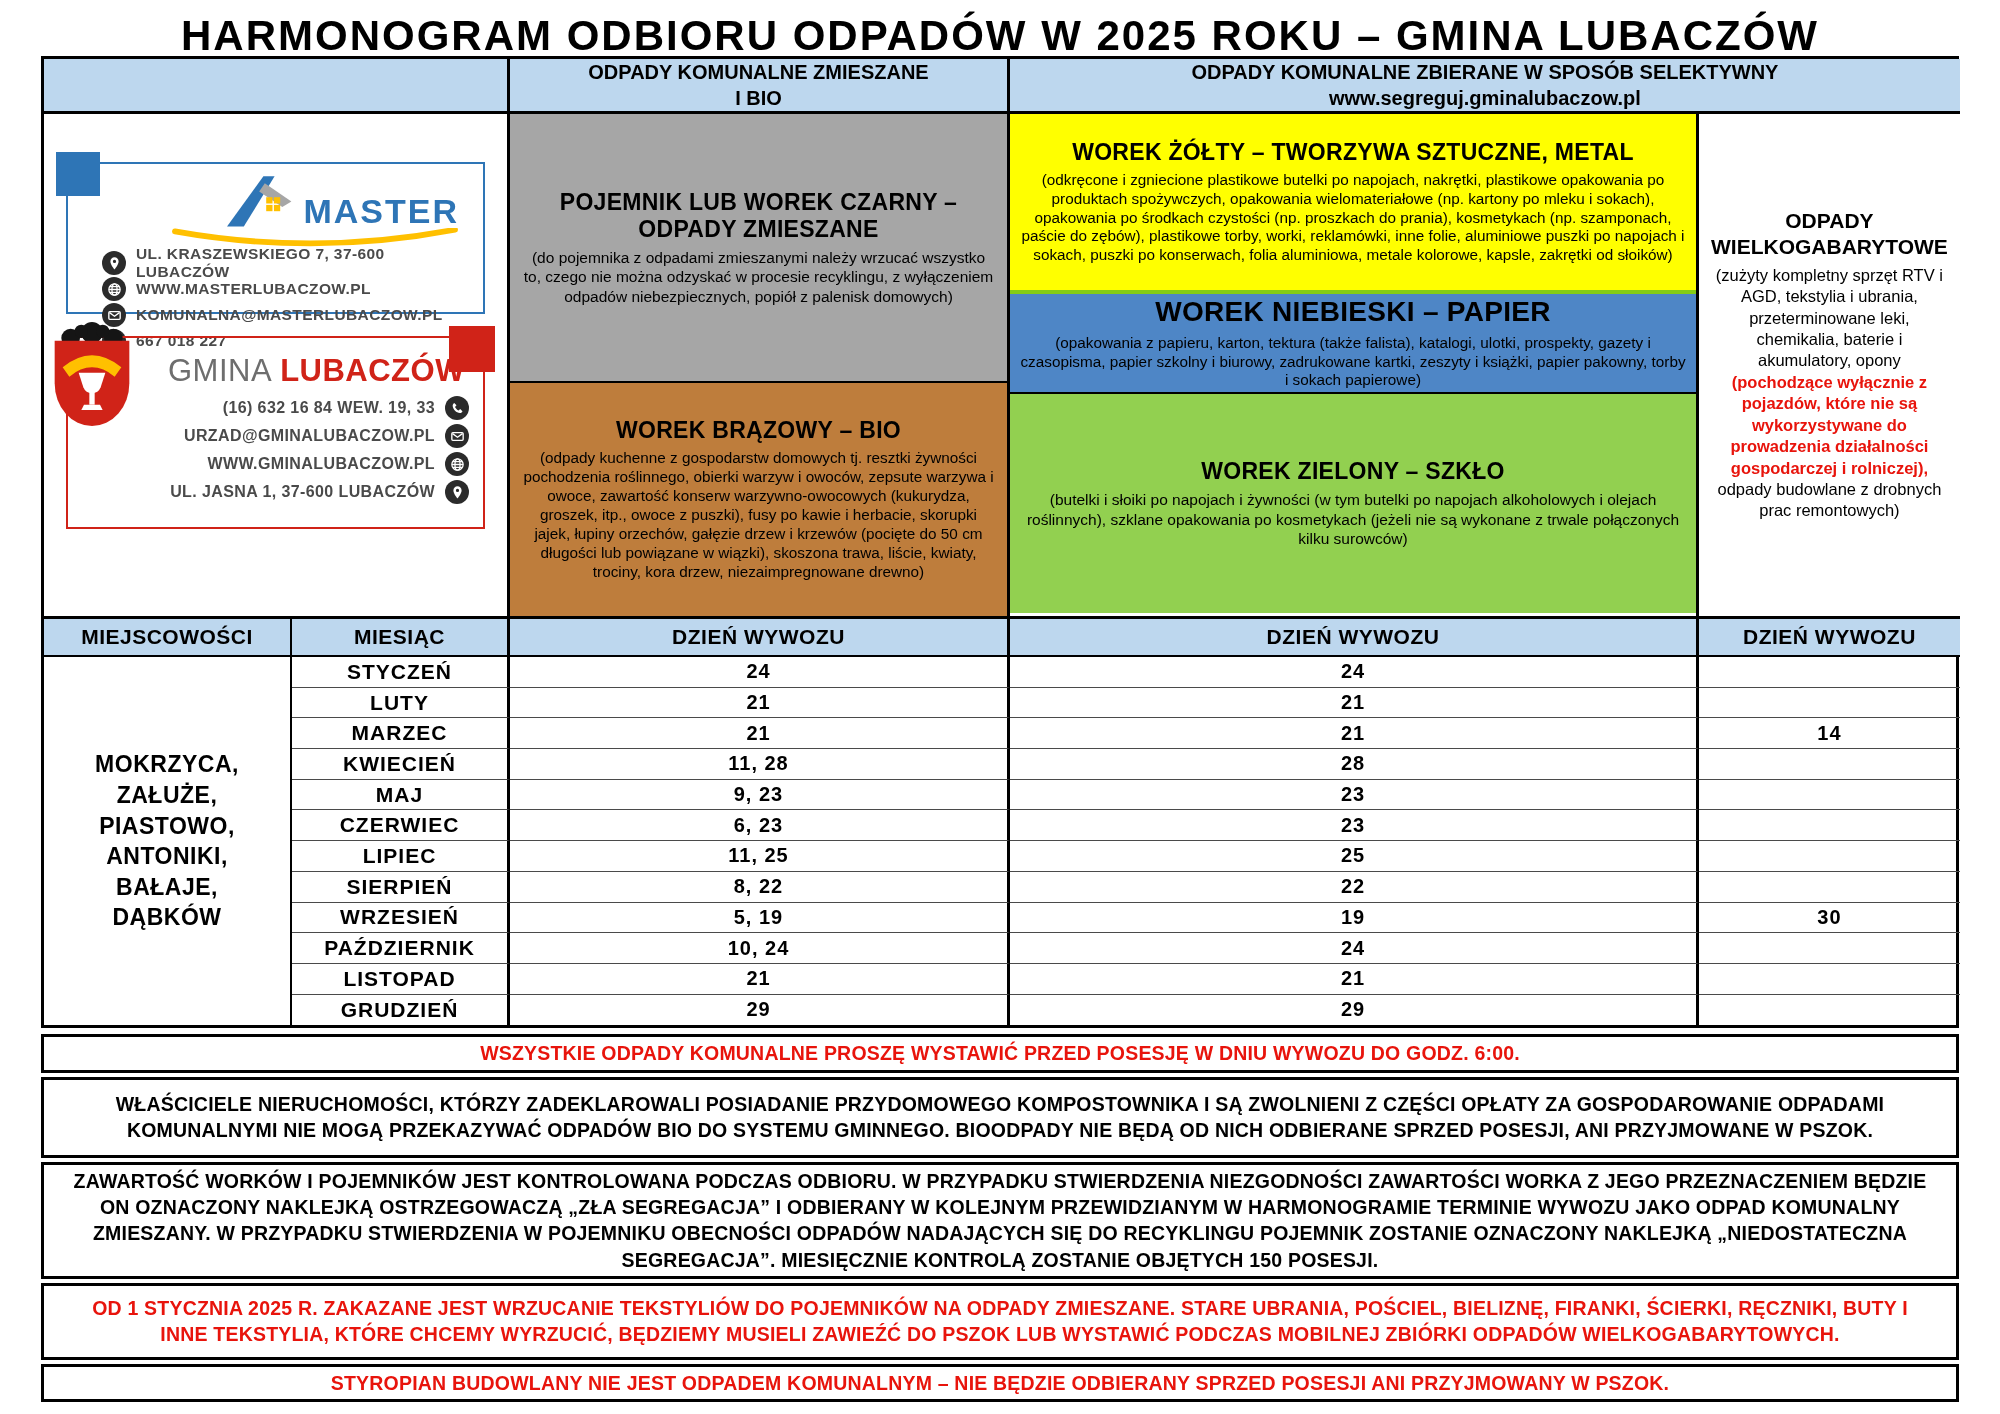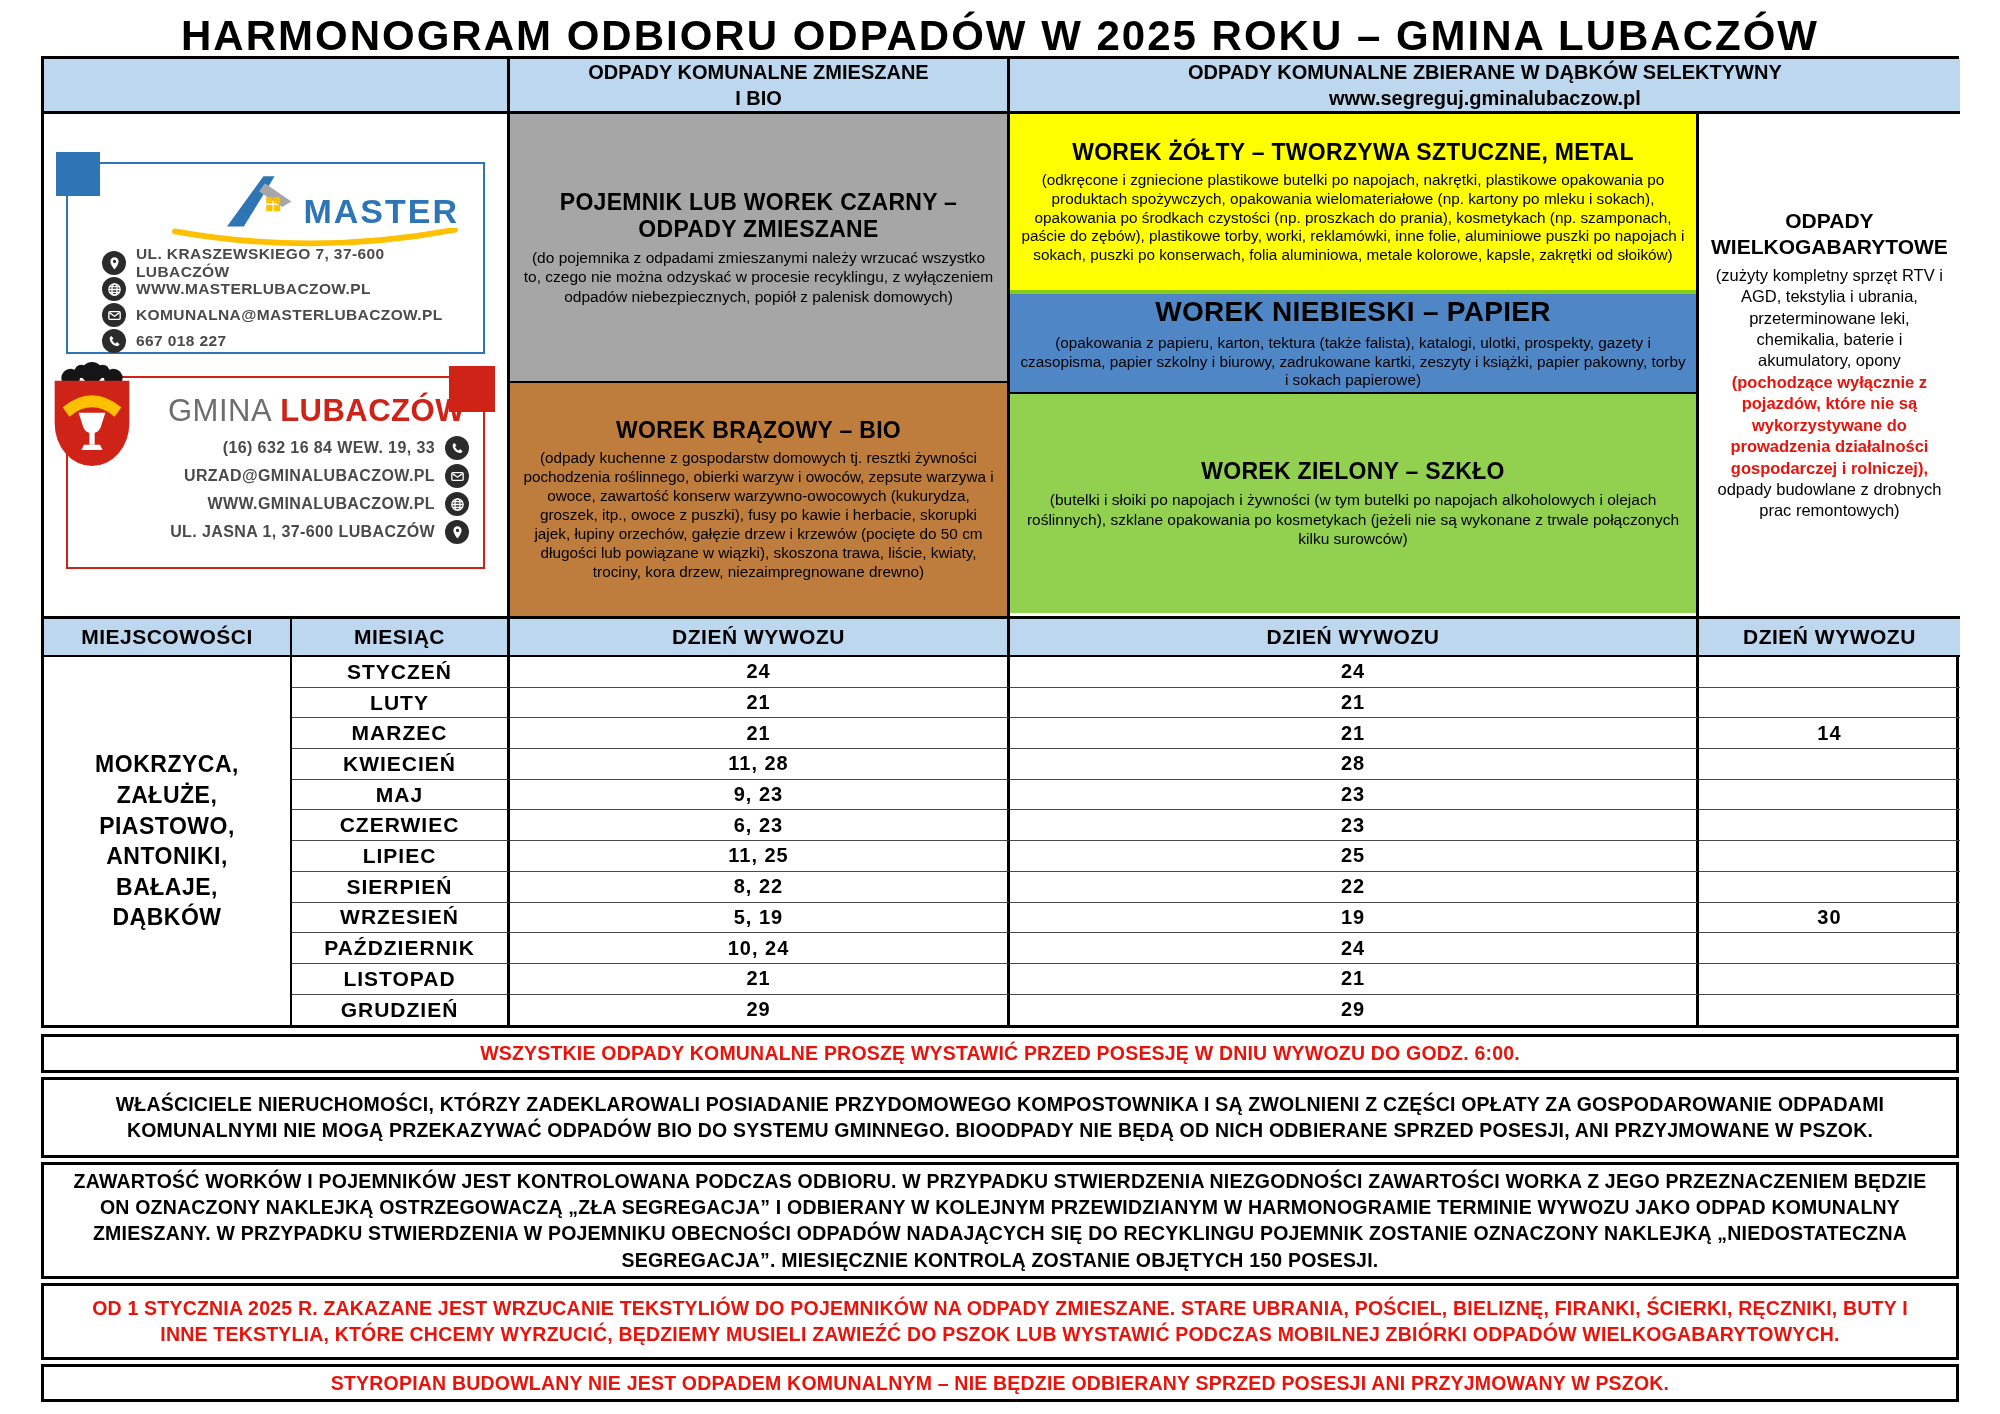--- a/index.html
+++ b/index.html
@@ -52,21 +52,21 @@
   .sh-d3 { grid-column:5; }
 
   .towns { grid-column:1; grid-row:4/16; border-right:2px solid #000; display:flex; align-items:center; justify-content:center; text-align:center; font-size:23px; font-weight:bold; line-height:1.33; white-space:pre-line; letter-spacing:0.5px; }
   .c-month { border-right:3px solid #000; border-bottom:1.5px solid #4a4a4a; display:flex; align-items:center; justify-content:center; font-weight:bold; font-size:21px; letter-spacing:1px; }
   .c-day { border-bottom:1.5px solid #4a4a4a; display:flex; align-items:center; justify-content:center; font-weight:bold; font-size:20px; letter-spacing:1px; }
   .c-da { border-right:3px solid #000; }
   .c-db { border-right:3px solid #000; }
   .c-last { border-bottom:none; }
 
   
-  .master-box { position:relative; height:192px; border:2px solid var(--master-blue,#2e75b6); padding:6px 10px 0 34px; }
+  .master-box { position:relative; height:152px; border:2px solid var(--master-blue,#2e75b6); padding:6px 10px 0 34px; }
   .corner-sq-blue { position:absolute; top:-12px; left:-12px; width:44px; height:44px; background:var(--master-blue,#2e75b6); }
   .master-logo-row { display:flex; justify-content:flex-end; align-items:flex-end; padding-right:14px; height:58px; }
   .master-word { font-size:34px; font-weight:bold; color:var(--master-blue,#2e75b6); letter-spacing:2px; line-height:1; margin-left:4px; }
   .swoosh { display:block; margin:0 8px 2px auto; }
   .crow { display:flex; align-items:center; height:26px; gap:10px; }
   .crow span.txt { font-size:15.5px; font-weight:bold; color:#4a4a4a; letter-spacing:0.4px; }
   .cicon { width:24px; height:24px; min-width:24px; border-radius:50%; background:#2b2b2b; display:inline-flex; align-items:center; justify-content:center; }
   .cicon svg { width:17px; height:17px; }
 
   .gmina-box { position:relative; height:193px; border:2px solid var(--gmina-red,#d02318); margin-top:22px; padding:10px 14px 0 100px; }
@@ -91,21 +91,21 @@
 <div class="page">
 
   <div class="title">HARMONOGRAM ODBIORU ODPADÓW W 2025 ROKU – GMINA LUBACZÓW</div>
 
   <div class="main-grid">
 
     <div class="hdr hdr-empty"></div>
     <div class="hdr hdr-mixed">ODPADY KOMUNALNE ZMIESZANE
 I BIO</div>
     <div class="hdr hdr-sel">
-      <div>ODPADY KOMUNALNE ZBIERANE W DĄBKÓW SELEKTYWNY</div>
+      <div>ODPADY KOMUNALNE ZBIERANE W SPOSÓB SELEKTYWNY</div>
       <div>www.segreguj.gminalubaczow.pl</div>
     </div>
 
     <div class="cell-logos">
 
       <div class="master-box">
         <div class="corner-sq-blue"></div>
         <div class="master-logo-row">
           <svg width="74" height="56" viewBox="0 0 100 80">
             <polygon points="0,78 52,6 68,6 24,78" fill="#2e75b6"></polygon>

